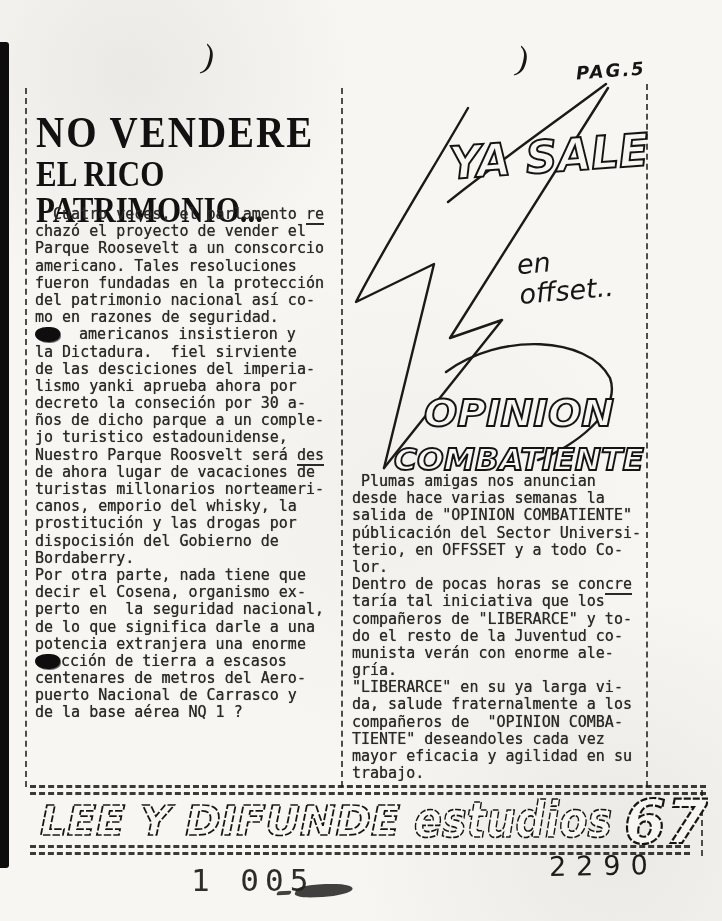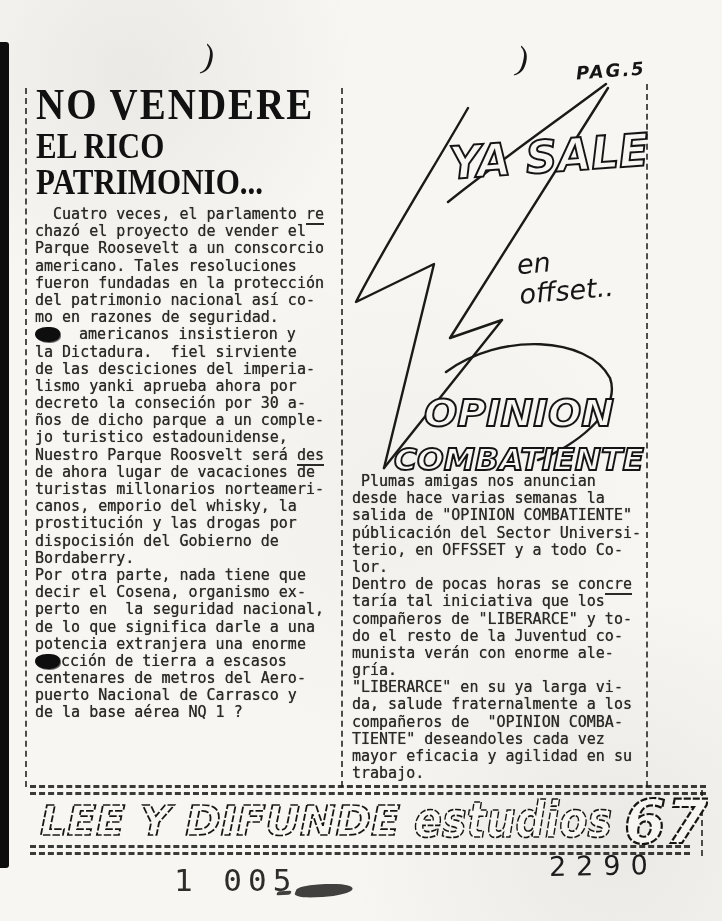--- a/index.html
+++ b/index.html
@@ -17,33 +17,33 @@
   }
   .abs{position:absolute;}
   
   .edge-bar{left:0;top:42px;width:9px;height:826px;background:#0d0d0d;border-radius:0 3px 3px 0;}
   .staple{font-family:"Liberation Serif",serif;font-size:34px;color:#161616;transform:rotate(14deg);}
   .pag{font-size:18px;font-style:italic;font-weight:bold;letter-spacing:2px;transform:rotate(-4deg);color:#151515;}
   
   .vdash{border-left:2px dashed rgba(35,35,33,.8);width:0;}
   .hdash{border-top:3px dashed rgba(25,25,23,.85);height:0;}
   
-  .headline{left:36px;top:82px;width:302px;font-family:"Liberation Serif",serif;font-weight:bold;color:#111;line-height:1.0;}
+  .headline{left:36px;top:110px;width:302px;font-family:"Liberation Serif",serif;font-weight:bold;color:#111;line-height:1.0;}
   .headline .h1{font-size:39px;letter-spacing:2px;transform:scaleY(1.12);transform-origin:left top;}
   .headline .h2{font-size:31px;letter-spacing:0px;margin-top:6px;transform:scaleY(1.18);transform-origin:left top;}
   
   .typecol{font-family:"DejaVu Sans Mono",monospace;font-size:15px;line-height:17.2px;white-space:pre;color:#2b2a28;text-shadow:0 0 .7px rgba(45,44,42,.85);}
   .typecol .tline{height:17.2px;}
   .uline{border-bottom:2px solid #2b2a28;margin-top:40px;}
   .blot{display:inline-block;width:25px;height:15px;background:#0e0e0e;border-radius:55% 45% 50% 60%;vertical-align:-3px;margin-right:1px;box-shadow:1px 1px 0 rgba(14,14,14,.6);}
   
   .hand{font-style:italic;color:#161616;}
   .en-offset{left:518px;top:246px;font-size:27px;line-height:30px;transform:rotate(-5deg);font-family:"DejaVu Sans",sans-serif;}
   .num-2290{left:549px;top:850px;font-size:27px;letter-spacing:10px;color:#1c1c1c;transform:rotate(-1deg);}
-  .num-1005{left:174px;top:862px;font-family:"DejaVu Sans Mono",monospace;font-size:31px;letter-spacing:6px;color:#2e2d2b;text-align:right;}
+  .num-1005{left:191px;top:862px;font-family:"DejaVu Sans Mono",monospace;font-size:31px;letter-spacing:6px;color:#2e2d2b;text-align:right;}
   .smudge{left:296px;top:884px;width:56px;height:13px;background:#23211f;opacity:.85;border-radius:40% 60% 55% 45%;transform:skewX(-24deg) rotate(-3deg);}
   .smudge::before{content:"";position:absolute;left:-18px;top:5px;width:14px;height:4px;background:#23211f;border-radius:3px;}
   svg{display:block;}
   svg text{font-family:"DejaVu Sans",sans-serif;}
 </style>
 </head>
 <body>
 
 <div class="paper">
 

